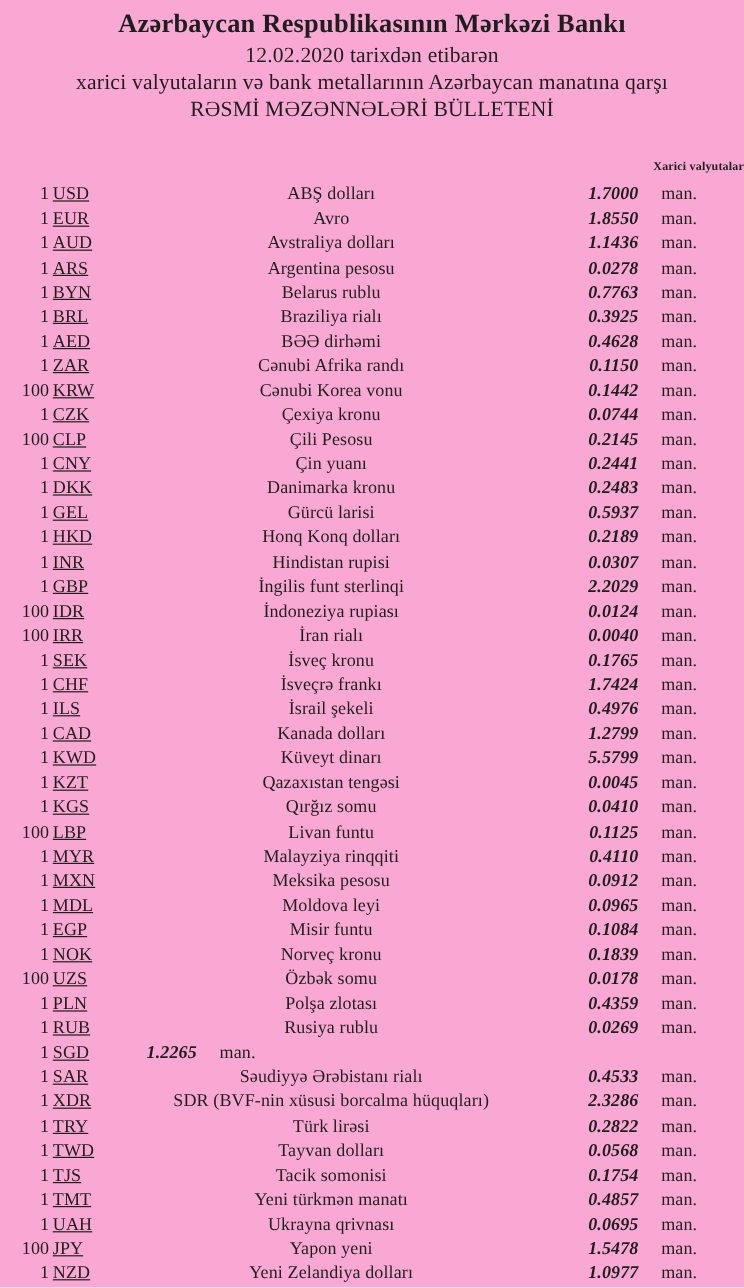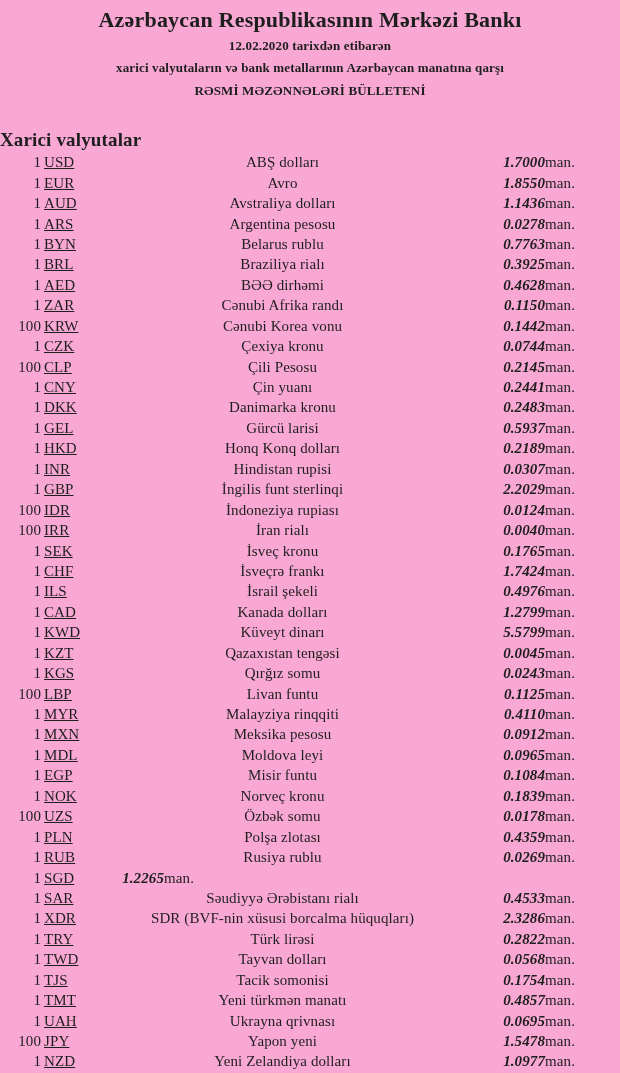--- a/index.html
+++ b/index.html
@@ -22,29 +22,29 @@
     text-align: center;
   }
   .bank-name {
     margin: 0 0 2px 0;
     font-size: 22px;
     line-height: 26px;
     font-weight: bold;
     letter-spacing: 0.2px;
   }
   .sub-line {
-    font-size: 13px;
+    font-size: 18px;
     line-height: 22.4px;
-    font-weight: bold;
+    font-weight: normal;
     letter-spacing: 0.15px;
   }
   .section-title {
     margin-top: 29px;
-    text-align: left;
-    font-size: 19px;
+    text-align: right;
+    font-size: 10px;
     line-height: 17px;
     font-weight: bold;
     letter-spacing: 0.15px;
   }
   .rates {
     margin-top: 4px;
   }
   .row {
     display: flex;
     height: 20.45px;
@@ -73,21 +73,22 @@
   }
   .rate {
     width: 72px;
     text-align: right;
     font-weight: bold;
     font-style: italic;
     flex: 0 0 auto;
   }
   .unit {
     width: 36px;
-    text-align: left;
+    margin-left: 13px;
+    text-align: right;
     flex: 0 0 auto;
   }
 </style>
 </head>
 <body>
 
 <div class="page">
 
   <div class="doc-header">
     <h1 class="bank-name">Azərbaycan Respublikasının Mərkəzi Bankı</h1>
@@ -296,21 +297,21 @@
     <span class="code">KZT</span>
     <span class="name">Qazaxıstan tengəsi</span>
     <span class="rate">0.0045</span>
     <span class="unit">man.</span>
   </div>
 
   <div class="row">
     <span class="qty">1</span>
     <span class="code">KGS</span>
     <span class="name">Qırğız somu</span>
-    <span class="rate">0.0243</span>
+    <span class="rate">0.0410</span>
     <span class="unit">man.</span>
   </div>
 
   <div class="row">
     <span class="qty">100</span>
     <span class="code">LBP</span>
     <span class="name">Livan funtu</span>
     <span class="rate">0.1125</span>
     <span class="unit">man.</span>
   </div>

